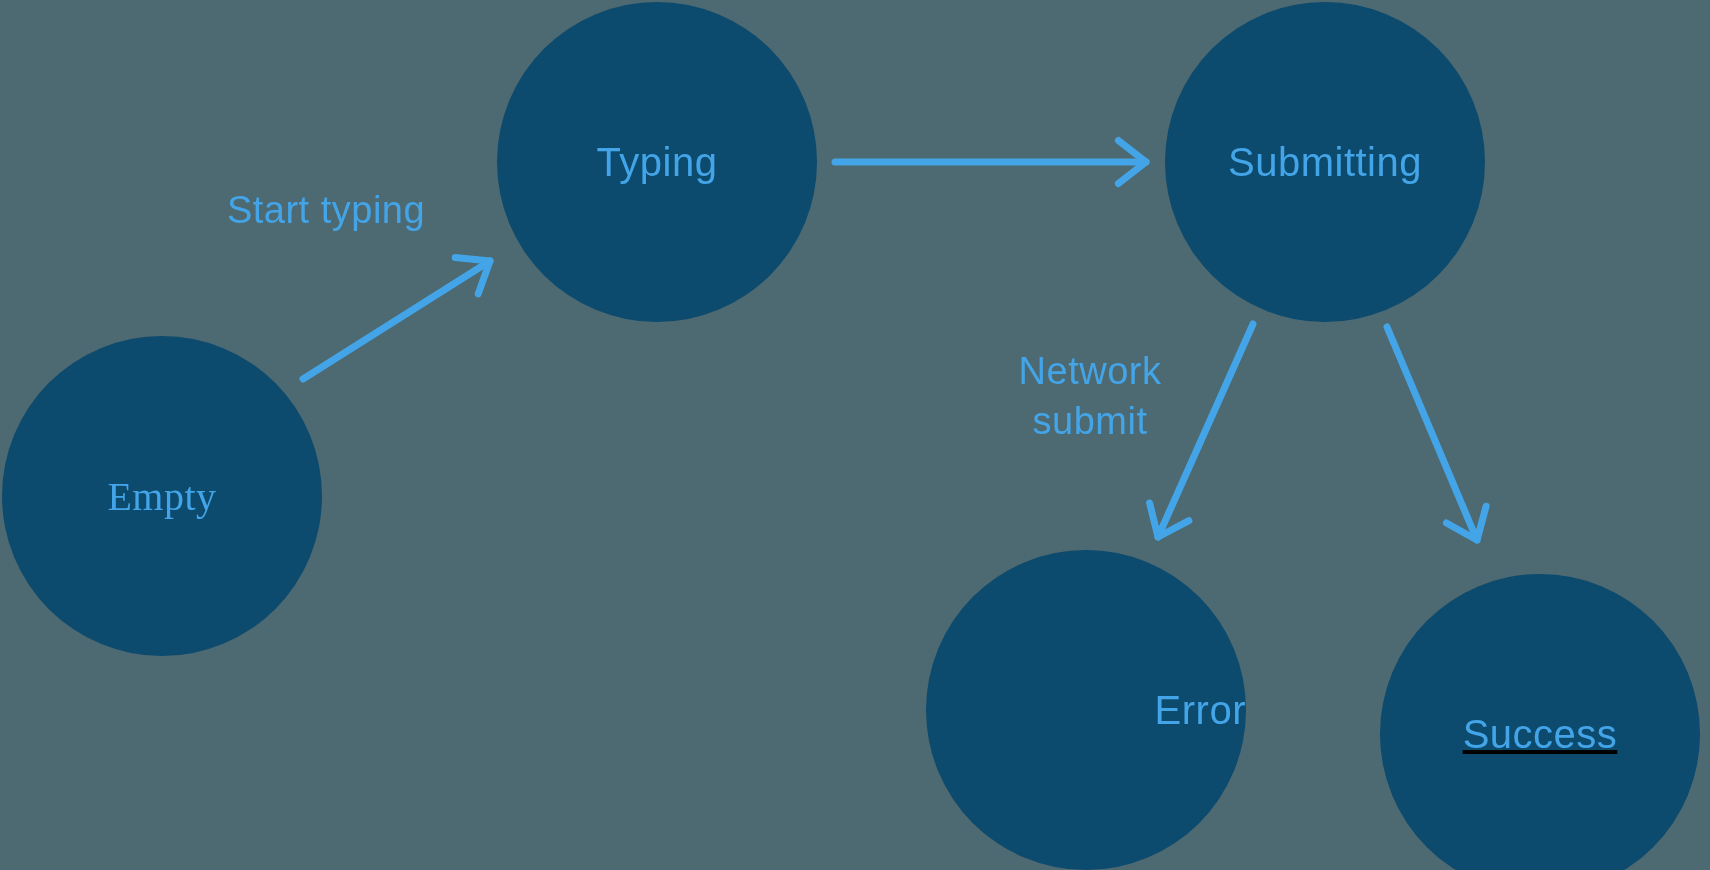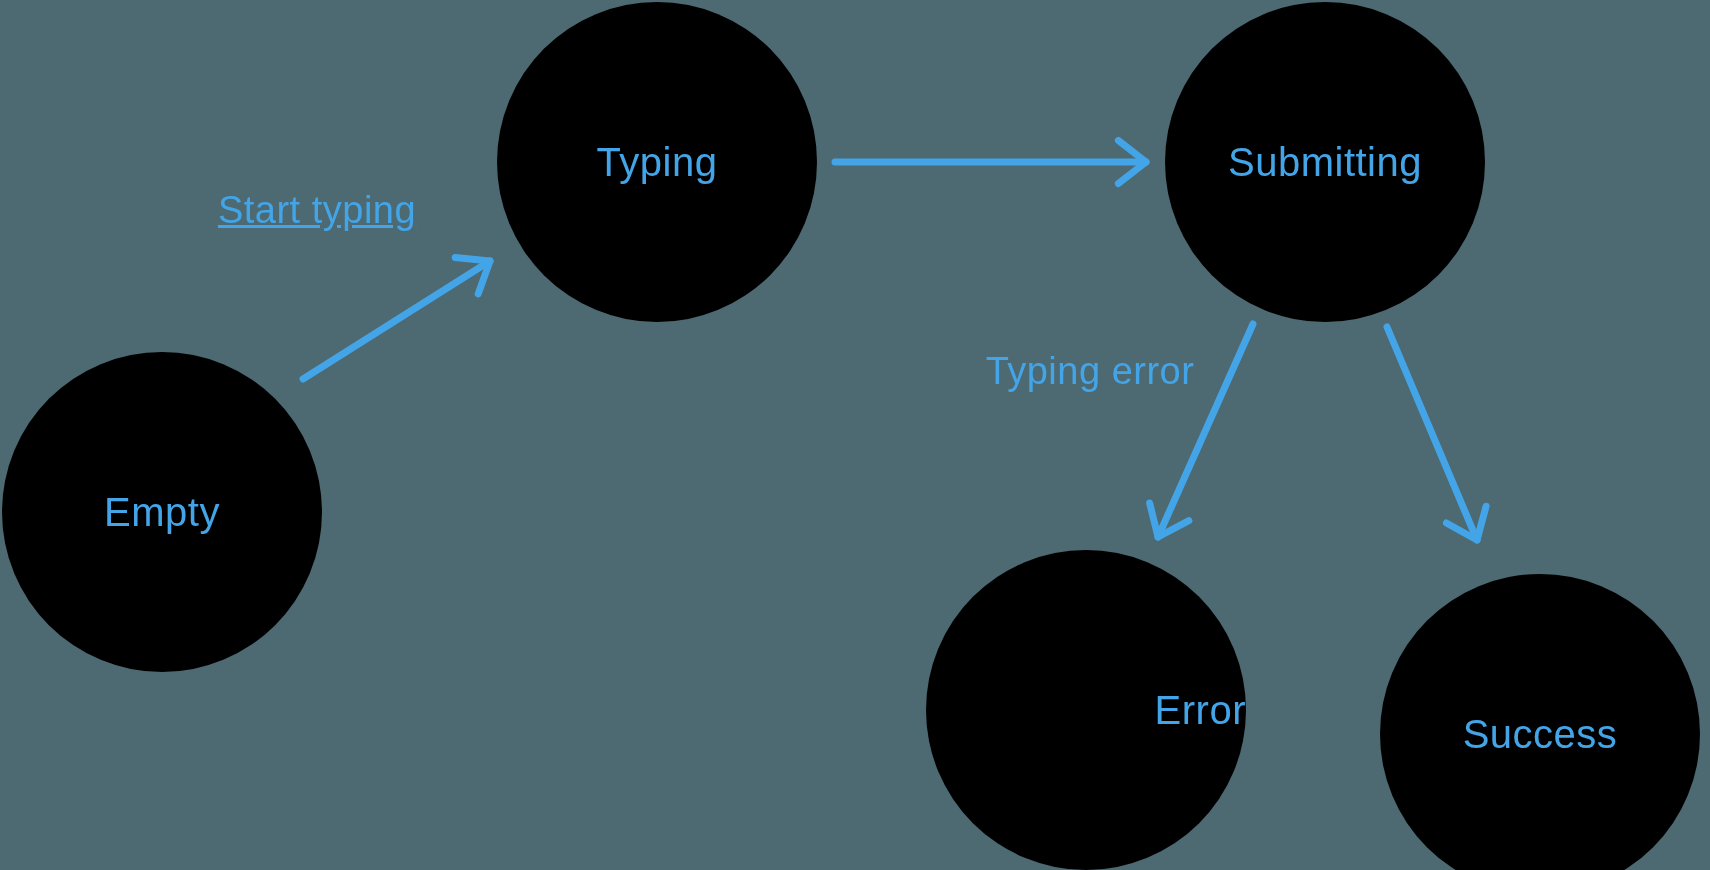--- a/index.html
+++ b/index.html
@@ -28,50 +28,49 @@
     stroke: #43A5E8;
     stroke-width: 7;
     stroke-linecap: round;
     stroke-linejoin: round;
   }
   .node {
     position: absolute;
     width: 320px;
     height: 320px;
     border-radius: 50%;
-    background: #000000;
+    background: #0c4a6e;
     display: flex;
     align-items: center;
     justify-content: center;
   }
   .node-label {
     color: #43A5E8;
     font-size: 40px;
     letter-spacing: 0.5px;
     white-space: nowrap;
   }
-  .node-empty      { left: 2px;    top: 352px; }
+  .node-empty      { left: 2px;    top: 336px; font-family: Liberation Serif, serif; }
   .node-typing     { left: 497px;  top: 2px;   }
   .node-submitting { left: 1165px; top: 2px;   }
   .node-error      { left: 926px;  top: 550px; justify-content: flex-end; }
   .node-success    { left: 1380px; top: 574px; text-decoration: underline; }
 
   .edge-label {
     position: absolute;
     color: #43A5E8;
     font-size: 38px;
     letter-spacing: 0.5px;
     text-align: center;
   }
   .label-start-typing {
-    left: 202px;
+    left: 211px;
     top: 186px;
     width: 230px;
     line-height: 48px;
-    text-decoration: underline;
   }
   .label-press-submit {
     left: 838px;
     top: 64px;
     width: 300px;
     line-height: 48px;
     white-space: nowrap;
   }
   .label-network-error {
     left: 970px;
@@ -122,16 +121,16 @@
     <span class="node-label">Error</span>
   </div>
 
   <div class="node node-success">
     <span class="node-label">Success</span>
   </div>
 
   <div class="edge-label label-start-typing">Start typing</div>
 
 
-  <div class="edge-label label-network-error">Typing error</div>
+  <div class="edge-label label-network-error">Network submit</div>
 
 
 </div>
 
 </body></html>

